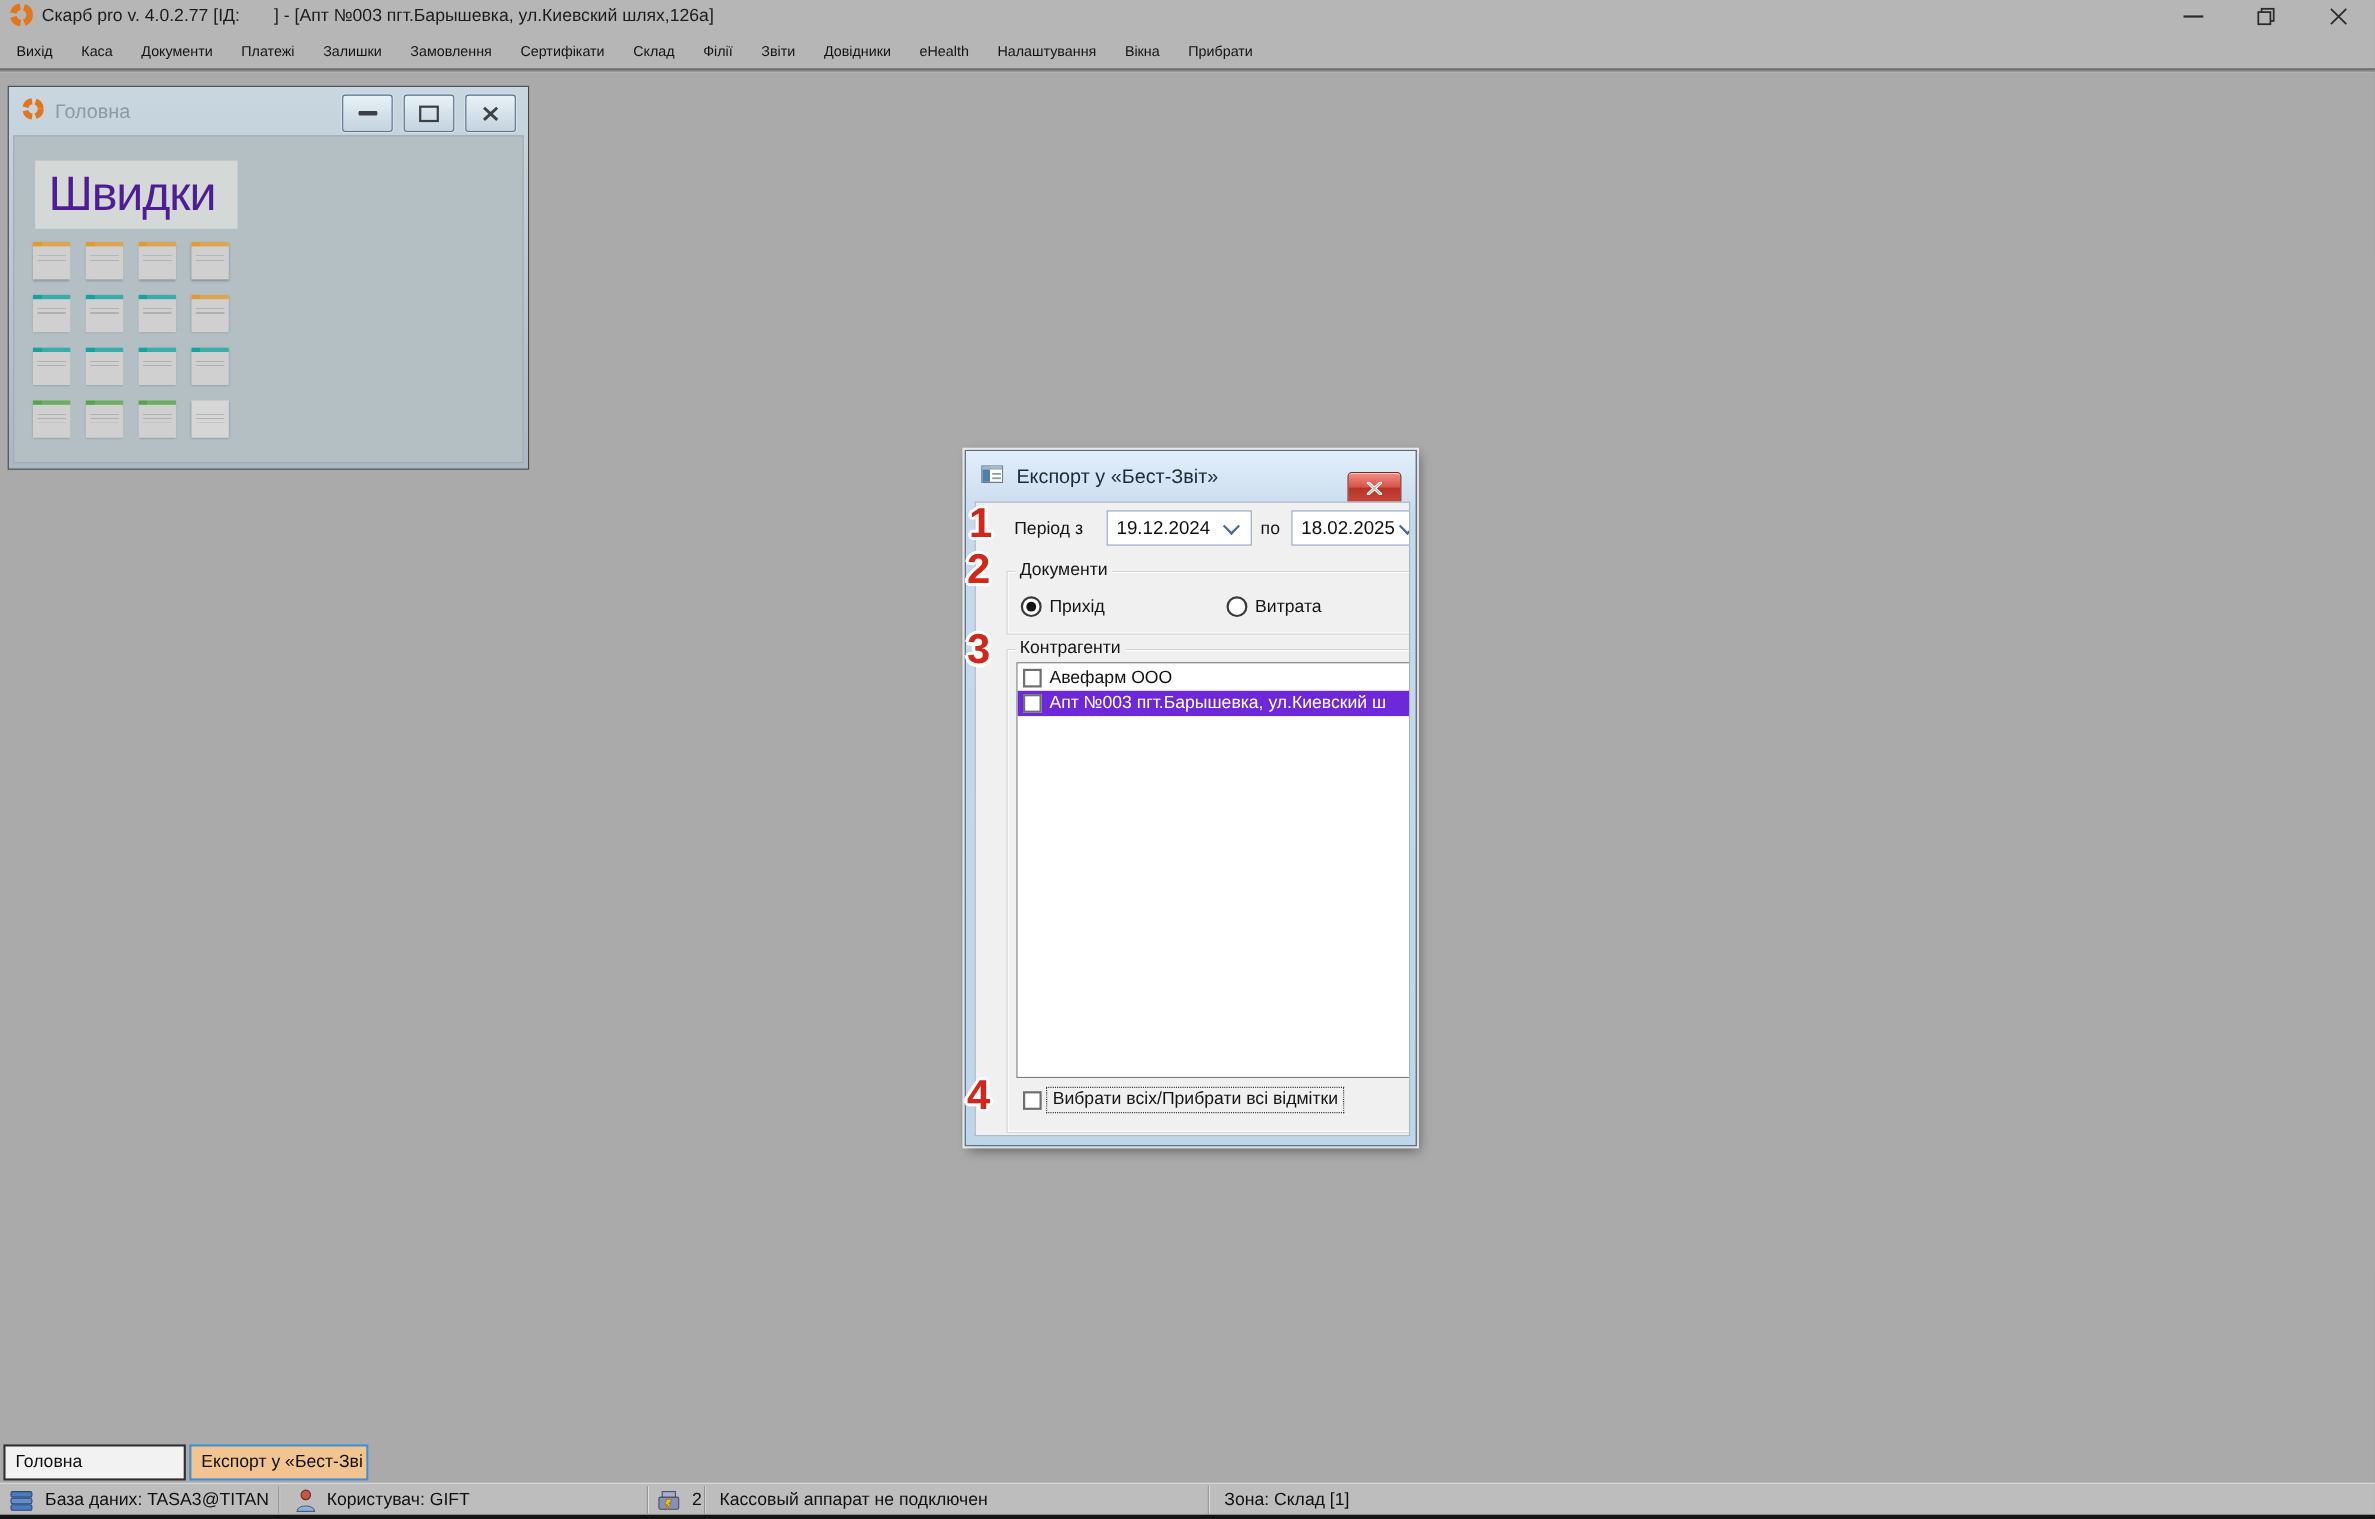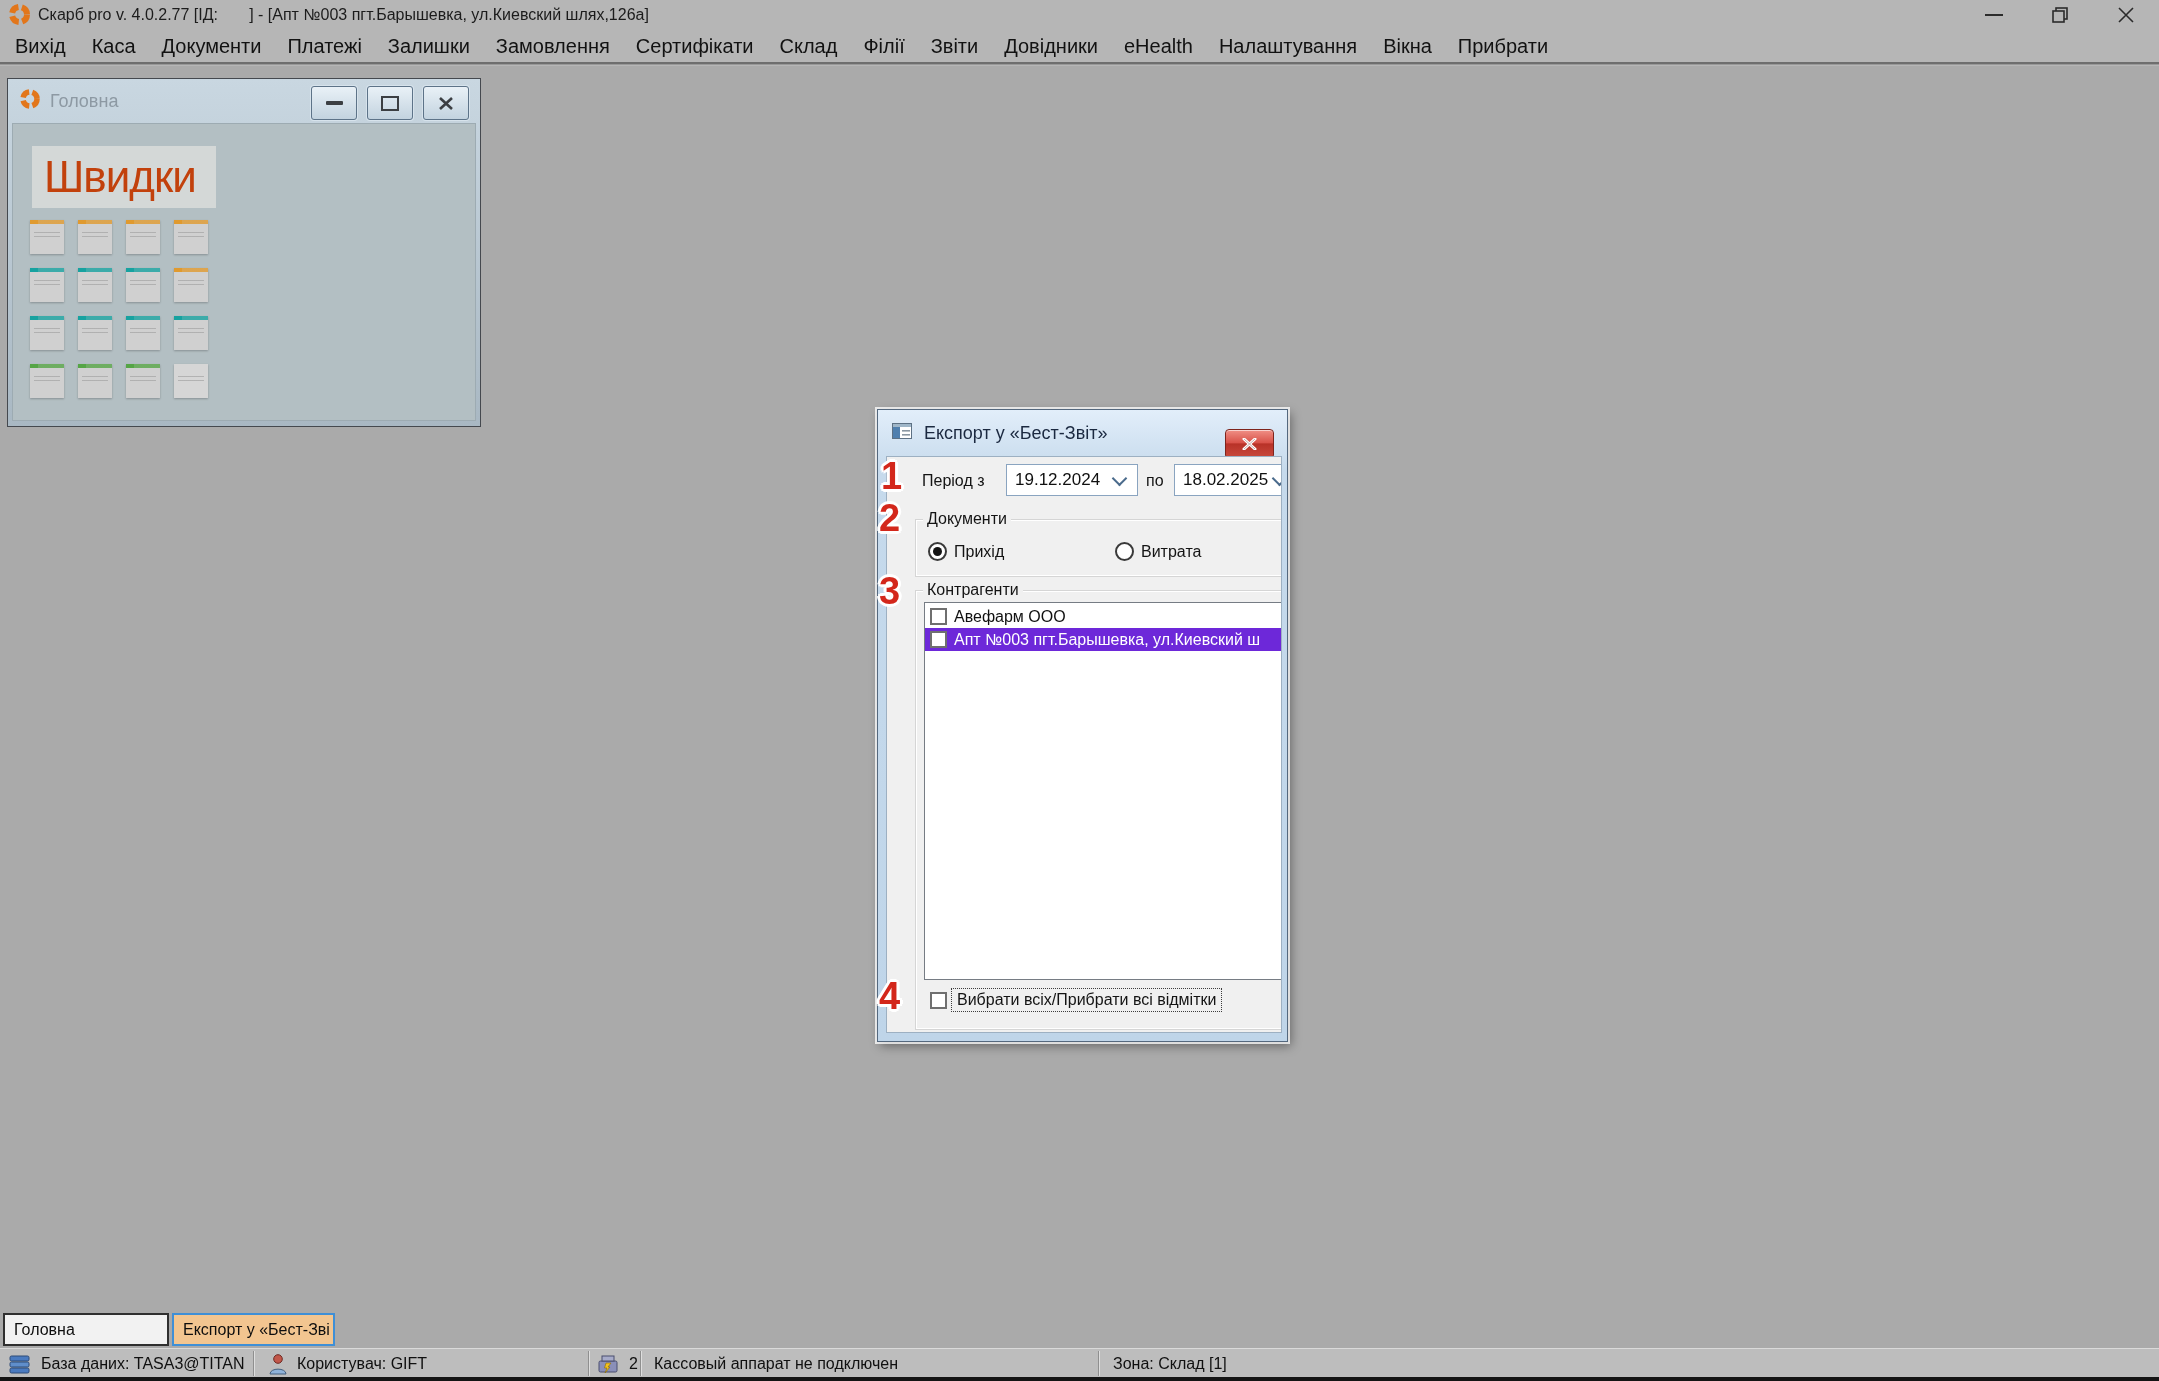--- a/index.html
+++ b/index.html
@@ -7,37 +7,37 @@
     font-family:"Liberation Sans",sans-serif;overflow:hidden;color:#111;}
 
   
   .topbar{position:absolute;left:0;top:0;width:100%;height:66px;background:#b6b6b6;text-decoration:underline;}
   .titlebar{position:absolute;left:0;top:0;width:100%;height:30px;display:flex;align-items:center;}
   .app-logo{margin:2px 8px 0 9px;}
   .title-text{font-size:16px;color:#1c1c1c;white-space:pre;}
   .win-controls{position:absolute;right:0;top:0;height:30px;display:flex;align-items:center;}
   .win-btn{width:66px;height:30px;display:flex;align-items:center;justify-content:center;cursor:default;}
   .menubar{position:absolute;left:0;top:30px;width:100%;height:32px;display:flex;align-items:center;padding-left:2px;}
-  .menu-item{padding:0 13px;font-size:20px;color:#121212;}
+  .menu-item{padding:0 13px;font-size:13px;color:#121212;}
   .menu-divider{position:absolute;left:0;top:62px;width:100%;height:2px;background:#6e6e6e;border-bottom:1px solid #989898;}
 
   
   .mdi-window{position:absolute;left:7px;top:78px;width:474px;height:349px;
     background:linear-gradient(#c9d7e1,#a9b8c3);border:1px solid #45494f;box-sizing:border-box;}
   .mdi-titlebar{position:absolute;left:0;top:0;width:100%;height:44px;display:flex;align-items:center;}
   .mdi-title{font-size:18px;color:#8d99a3;margin-left:10px;}
   .mdi-buttons{position:absolute;right:11px;top:7px;display:flex;gap:10px;}
   .mdi-btn{width:44px;height:32px;background:linear-gradient(#e9f1f7,#c3d3df);
     border:1px solid #5d7388;border-radius:3px;display:flex;align-items:center;justify-content:center;box-shadow:0 0 0 1px #d7e3ec;}
   .glyph-min{width:17px;height:4px;background:#3c3f43;border-radius:1px;}
   .glyph-restore{width:14px;height:11px;border:2px solid #3c3f43;background:transparent;}
   .mdi-content{position:absolute;left:4px;top:44px;right:4px;bottom:5px;background:#b3bfc3;border:1px solid #9dabb2;}
   .quick-panel{position:absolute;left:19px;top:22px;width:184px;height:62px;background:#d4d8d7;
     overflow:hidden;display:flex;align-items:center;}
-  .quick-title{font-size:44px;color:#c2410c;margin-left:12px;white-space:nowrap;letter-spacing:-1px;}
+  .quick-title{font-size:44px;color:#4c1d95;margin-left:12px;white-space:nowrap;letter-spacing:-1px;}
   .tile-grid{position:absolute;left:17px;top:96px;width:200px;height:190px;
     display:grid;grid-template-columns:repeat(4,34px);grid-auto-rows:34px;gap:14px;}
   .tile{position:relative;background:#d0d0d0;box-shadow:0 1px 2px rgba(0,0,0,.25);}
   .tile-bar{position:absolute;left:0;top:0;width:100%;height:4px;}
   .tile::after{content:"";position:absolute;left:4px;top:12px;right:4px;height:8px;
     background:repeating-linear-gradient(#9b9b9b 0 1px,transparent 1px 4px);opacity:.6;}
 
   
   .dialog{position:absolute;left:877px;top:409px;width:411px;height:633px;box-sizing:border-box;
     background:linear-gradient(#e2eefa,#c6daec 60px,#bfd5e9);border:1px solid #54687e;

